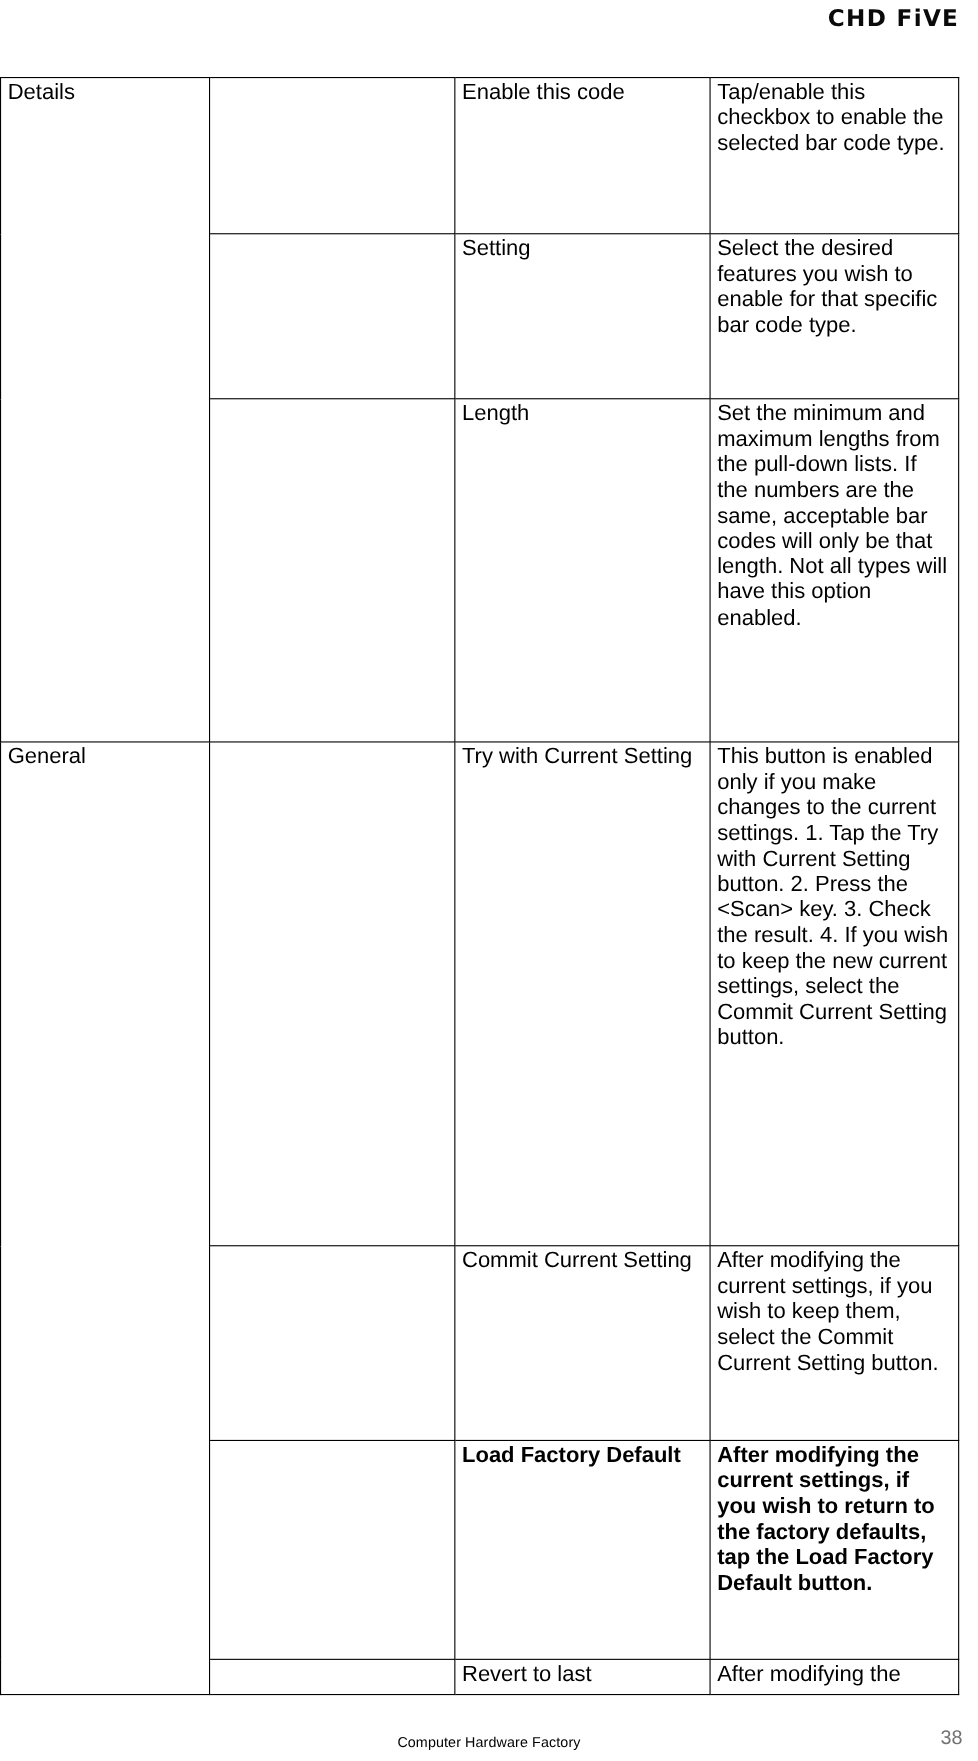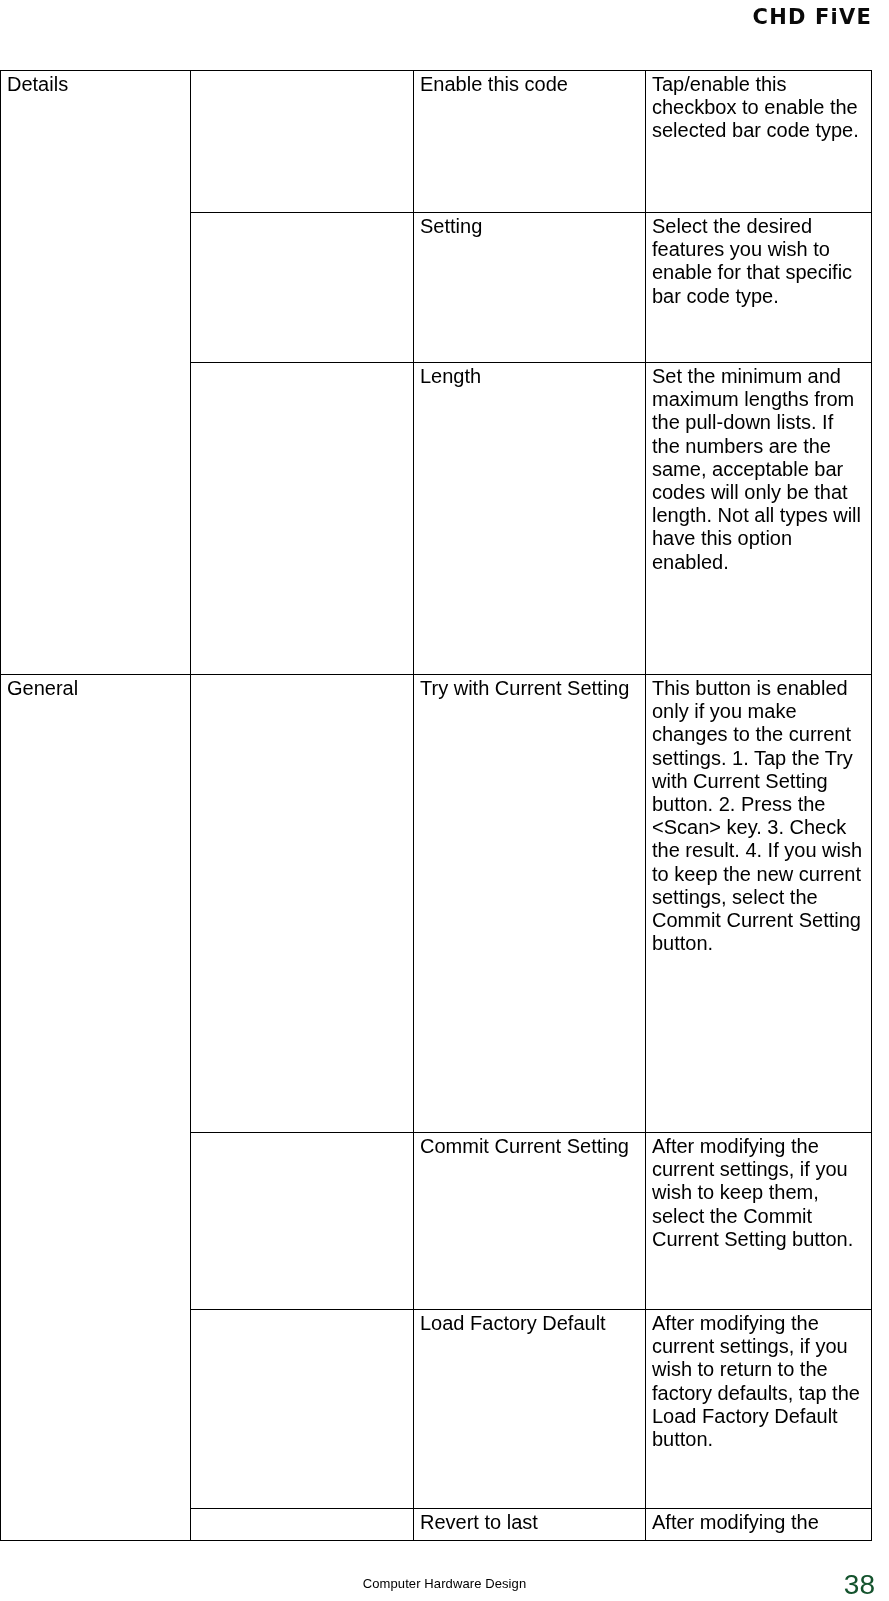--- a/index.html
+++ b/index.html
@@ -59,21 +59,21 @@
   .col-group   { width: 190px; }
   .col-sub     { width: 223px; }
   .col-item    { width: 232px; }
   .col-desc    { width: 226px; }
 
   .row-enable  { height: 142px; }
   .row-features{ height: 150px; }
   .row-length  { height: 312px; }
   .row-try     { height: 458px; }
   .row-commit  { height: 177px; }
-  .row-load    { height: 199px; }
+  .row-load    { height: 199px; font-weight: bold; }
   .row-revert  { height: 32px; margin-left: 21px; }
 
   
   .footer {
     position: absolute;
     left: 0;
     top: 1548px;
     width: 889px;
     height: 53px;
   }
@@ -85,23 +85,23 @@
     text-align: center;
     font-size: 13px;
     font-family: "Liberation Sans", sans-serif;
     letter-spacing: 0.1px;
     color: #000000;
   }
   .footer-page {
     position: absolute;
     right: 14px;
     top: 21px;
-    font-size: 28px;
+    font-size: 18px;
     font-family: "Liberation Sans", sans-serif;
-    color: #14532d;
+    color: #737373;
   }
 </style>
 </head>
 <body>
 
 <div class="header">
   <div class="logo">CHD FiVE</div>
 </div>
 
 <table class="doc-table">
@@ -148,15 +148,15 @@
     </tr>
     <tr class="row-revert">
       <td></td>
       <td>Revert to last</td>
       <td>After modifying the</td>
     </tr>
   </tbody>
 </table>
 
 <div class="footer">
-  <div class="footer-center">Computer Hardware Design</div>
+  <div class="footer-center">Computer Hardware Factory</div>
   <div class="footer-page">38</div>
 </div>
 
 </body></html>

